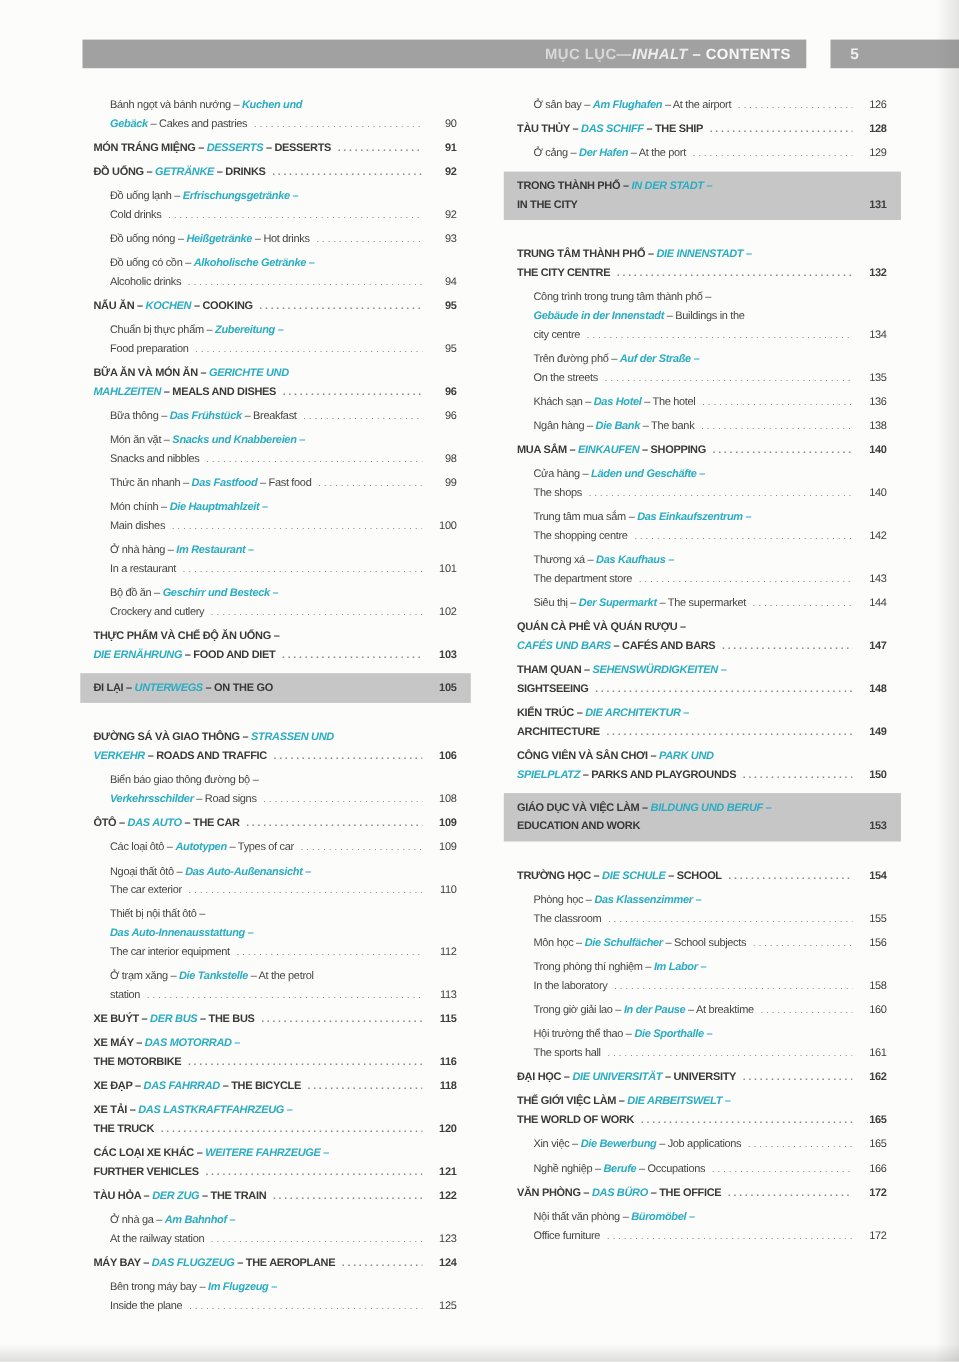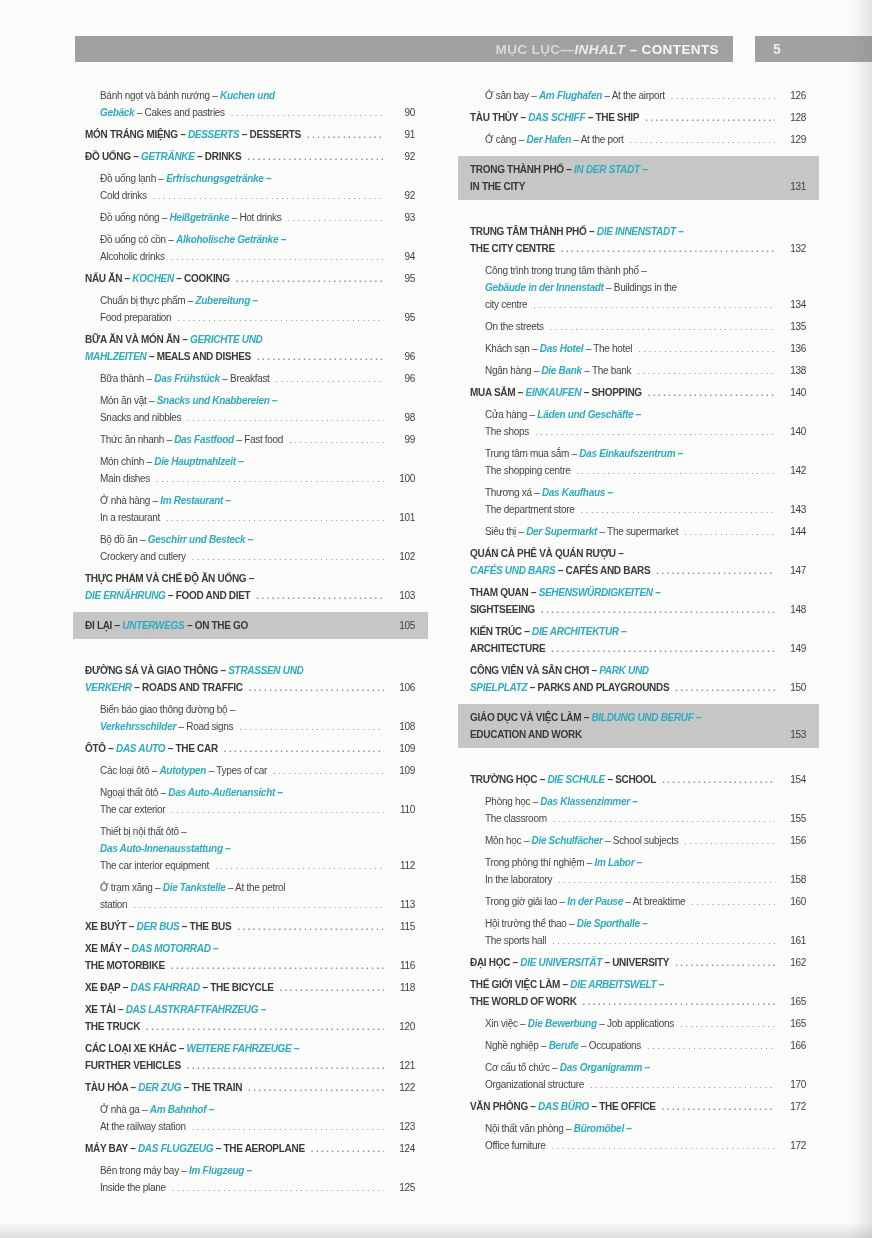--- a/index.html
+++ b/index.html
@@ -28,21 +28,21 @@
             box-sizing:border-box;padding:5px 13px 5px 12px;font-weight:700;color:#383838;}
   .e-banner .line{padding-left:0;}
   .line{display:flex;align-items:baseline;}
   .txt{white-space:pre;flex:0 0 auto;}
   .r-g{color:#2badc2;font-style:italic;font-weight:700;}
   .leader{flex:1 1 auto;min-width:6px;overflow:hidden;white-space:nowrap;color:#8d8d8d;
           font-size:9.5px;letter-spacing:2.5px;margin:0 5px 0 6px;}
   .leader::after{content:"....................................................................................";}
   .spacer{flex:1 1 auto;}
   .pg{flex:0 0 auto;min-width:26px;text-align:right;color:#3d3d3d;font-weight:400;}
-  .e-head .pg,.e-banner .pg{font-weight:400;text-align:right;}
+  .e-head .pg,.e-banner .pg{font-weight:700;text-align:right;}
   
   .edge-r{position:absolute;top:0;right:0;width:22px;height:100%;
           background:linear-gradient(to right,rgba(120,120,120,0),rgba(120,120,120,.18));}
   .edge-b{position:absolute;left:0;bottom:0;width:100%;height:16px;
           background:linear-gradient(to bottom,rgba(120,120,120,0),rgba(110,110,110,.22));}
 </style>
 </head>
 <body>
 
 <div class="page">
@@ -129,21 +129,21 @@
           <span class="txt"><span class="r-v">BỮA ĂN VÀ MÓN ĂN – </span><span class="r-g">GERICHTE UND</span></span>
         </div>
         <div class="line">
           <span class="txt"><span class="r-g">MAHLZEITEN</span><span class="r-e"> – MEALS AND DISHES</span></span>
           <span class="leader"></span>
           <span class="pg">96</span>
         </div>
       </div>
       <div class="entry e-sub">
         <div class="line">
-          <span class="txt"><span class="r-v">Bữa thành – </span><span class="r-g">Das Frühstück</span><span class="r-e"> – Breakfast</span></span>
+          <span class="txt"><span class="r-v">Bữa thông – </span><span class="r-g">Das Frühstück</span><span class="r-e"> – Breakfast</span></span>
           <span class="leader"></span>
           <span class="pg">96</span>
         </div>
       </div>
       <div class="entry e-sub">
         <div class="line">
           <span class="txt"><span class="r-v">Món ăn vặt – </span><span class="r-g">Snacks und Knabbereien –</span></span>
         </div>
         <div class="line">
           <span class="txt"><span class="r-e">Snacks and nibbles</span></span>
@@ -401,20 +401,23 @@
           <span class="txt"><span class="r-g">Gebäude in der Innenstadt</span><span class="r-e"> – Buildings in the</span></span>
         </div>
         <div class="line">
           <span class="txt"><span class="r-e">city centre</span></span>
           <span class="leader"></span>
           <span class="pg">134</span>
         </div>
       </div>
       <div class="entry e-sub">
         <div class="line">
+          <span class="txt"><span class="r-v">Trên đường phố – </span><span class="r-g">Auf der Straße –</span></span>
+        </div>
+        <div class="line">
           <span class="txt"><span class="r-e">On the streets</span></span>
           <span class="leader"></span>
           <span class="pg">135</span>
         </div>
       </div>
       <div class="entry e-sub">
         <div class="line">
           <span class="txt"><span class="r-v">Khách sạn – </span><span class="r-g">Das Hotel</span><span class="r-e"> – The hotel</span></span>
           <span class="leader"></span>
           <span class="pg">136</span>
@@ -594,30 +597,20 @@
           <span class="txt"><span class="r-v">Xin việc – </span><span class="r-g">Die Bewerbung</span><span class="r-e"> – Job applications</span></span>
           <span class="leader"></span>
           <span class="pg">165</span>
         </div>
       </div>
       <div class="entry e-sub">
         <div class="line">
           <span class="txt"><span class="r-v">Nghề nghiệp – </span><span class="r-g">Berufe</span><span class="r-e"> – Occupations</span></span>
           <span class="leader"></span>
           <span class="pg">166</span>
-        </div>
-      </div>
-      <div class="entry e-sub">
-        <div class="line">
-          <span class="txt"><span class="r-v">Cơ cấu tổ chức – </span><span class="r-g">Das Organigramm –</span></span>
-        </div>
-        <div class="line">
-          <span class="txt"><span class="r-e">Organizational structure</span></span>
-          <span class="leader"></span>
-          <span class="pg">170</span>
         </div>
       </div>
       <div class="entry e-head">
         <div class="line">
           <span class="txt"><span class="r-v">VĂN PHÒNG – </span><span class="r-g">DAS BÜRO</span><span class="r-e"> – THE OFFICE</span></span>
           <span class="leader"></span>
           <span class="pg">172</span>
         </div>
       </div>
       <div class="entry e-sub">

